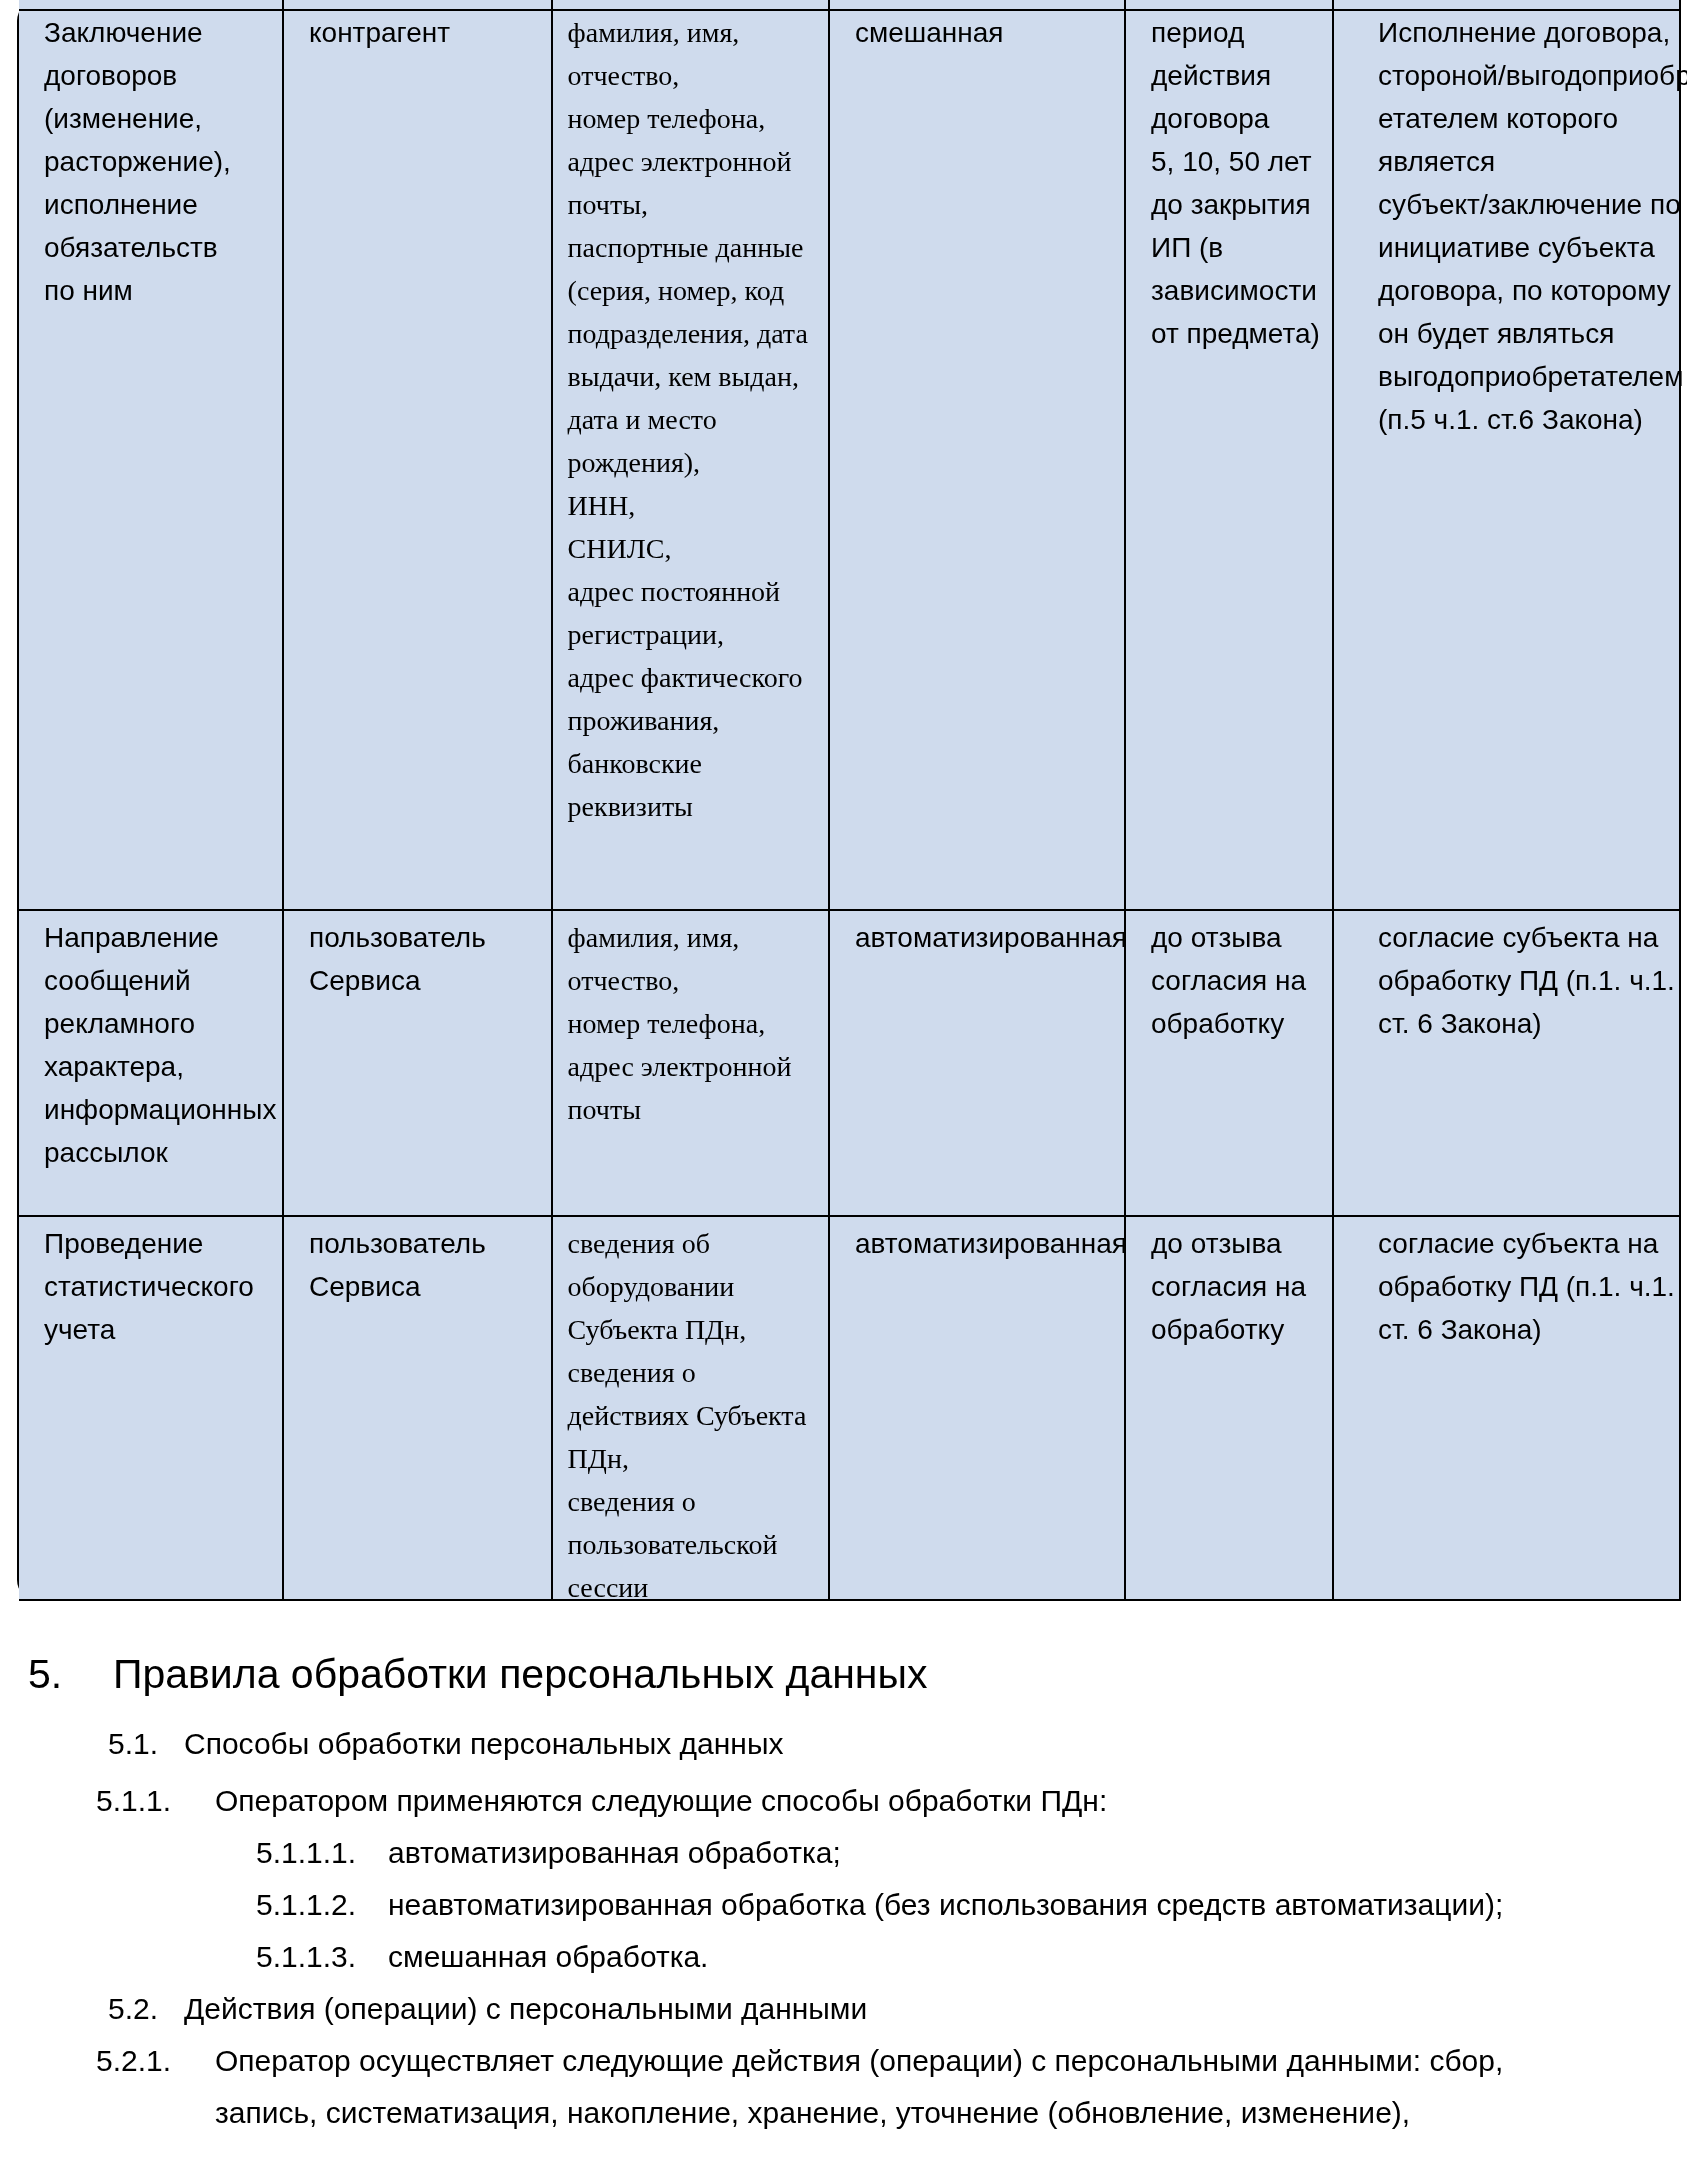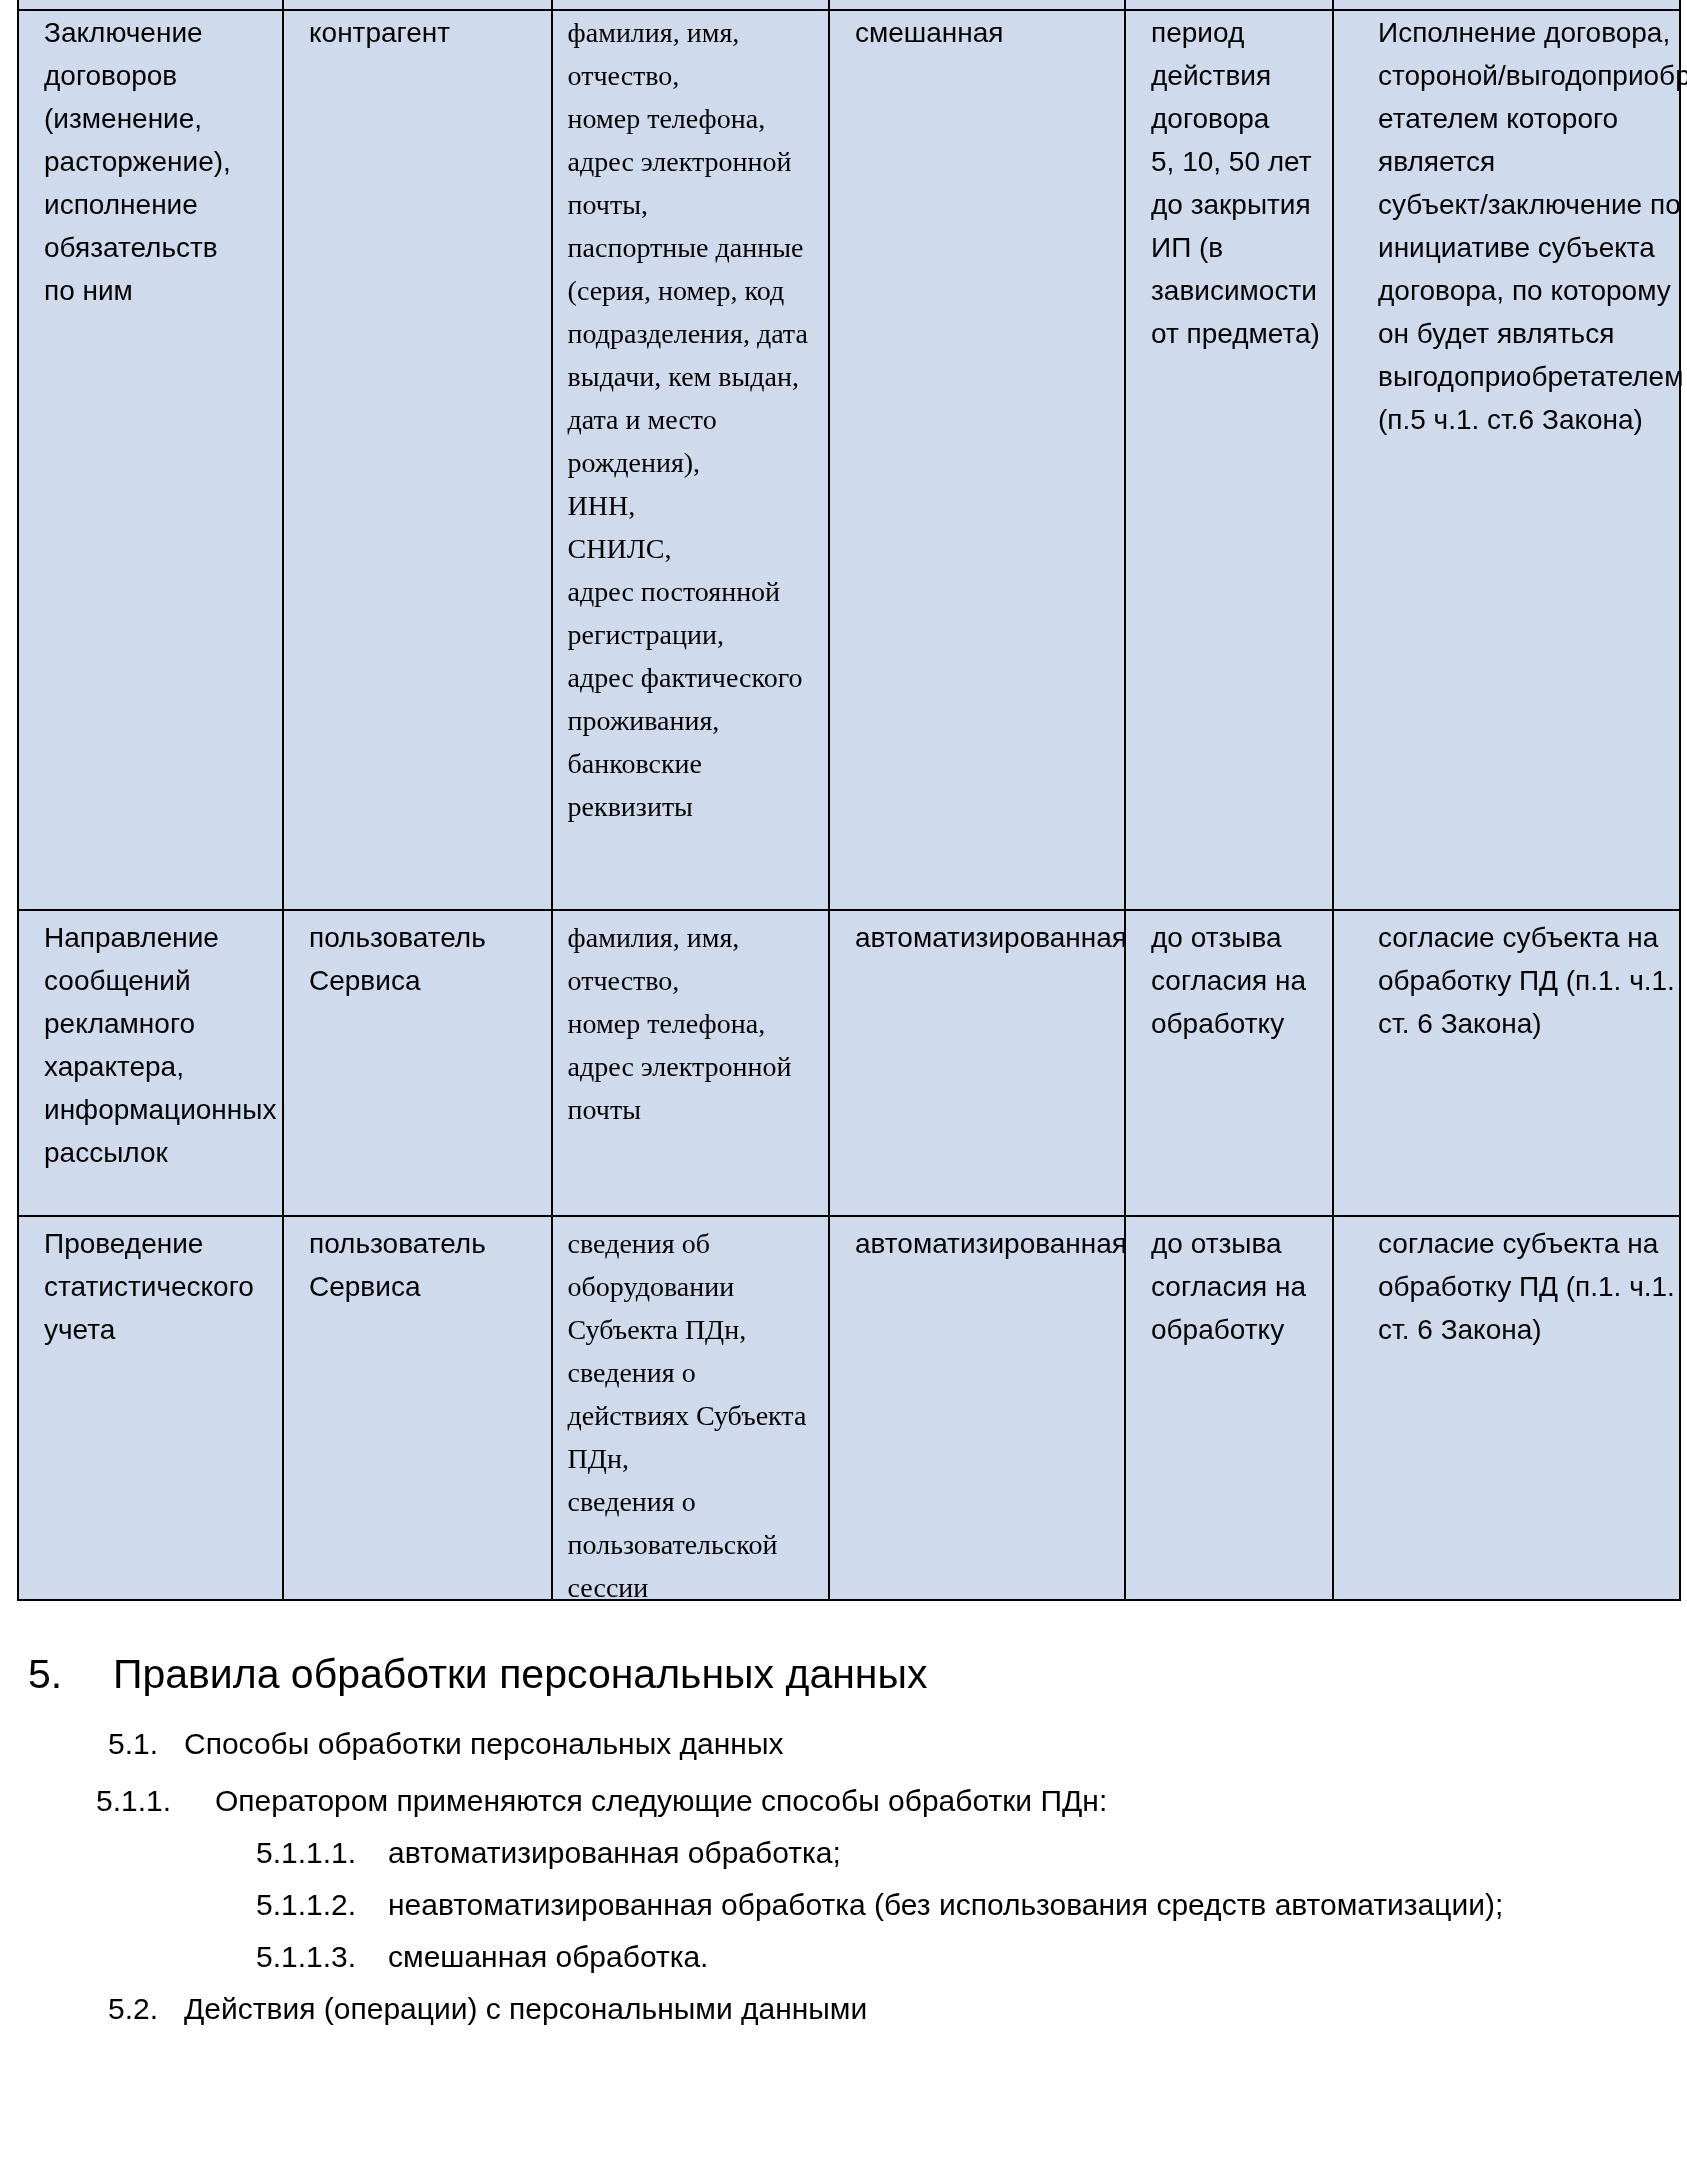--- a/index.html
+++ b/index.html
@@ -22,20 +22,21 @@
 
   
   .ptable {
     position: absolute;
     top: 0;
     left: 17px;
     display: grid;
     grid-template-columns: 265px 269px 277px 296px 208px 347px;
     grid-template-rows: 10.6px 900px 306px 384px;
     border-left: 2.6px solid var(--border-color);
+    border-radius: 21px;
   }
   .cell {
     background: var(--cell-bg);
     border-right: 2.6px solid var(--border-color);
     border-bottom: 2.6px solid var(--border-color);
     padding: 5.3px 4px 0 25px;
     font-size: 28px;
     line-height: 43px;
     white-space: pre;
     overflow: visible;
@@ -203,16 +204,21 @@
       <span class="txt">неавтоматизированная обработка (без использования средств автоматизации);</span>
     </div>
     <div class="nitem lvl4">
       <span class="num">5.1.1.3.</span>
       <span class="txt">смешанная обработка.</span>
     </div>
     <div class="nitem lvl2">
       <span class="num">5.2.</span>
       <span class="txt">Действия (операции) с персональными данными</span>
     </div>
+    <div class="nitem lvl3">
+      <span class="num">5.2.1.</span>
+      <span class="txt">Оператор осуществляет следующие действия (операции) с персональными данными: сбор,
+запись, систематизация, накопление, хранение, уточнение (обновление, изменение),</span>
+    </div>
   </div>
 
 </div>
 
 
 </body></html>

